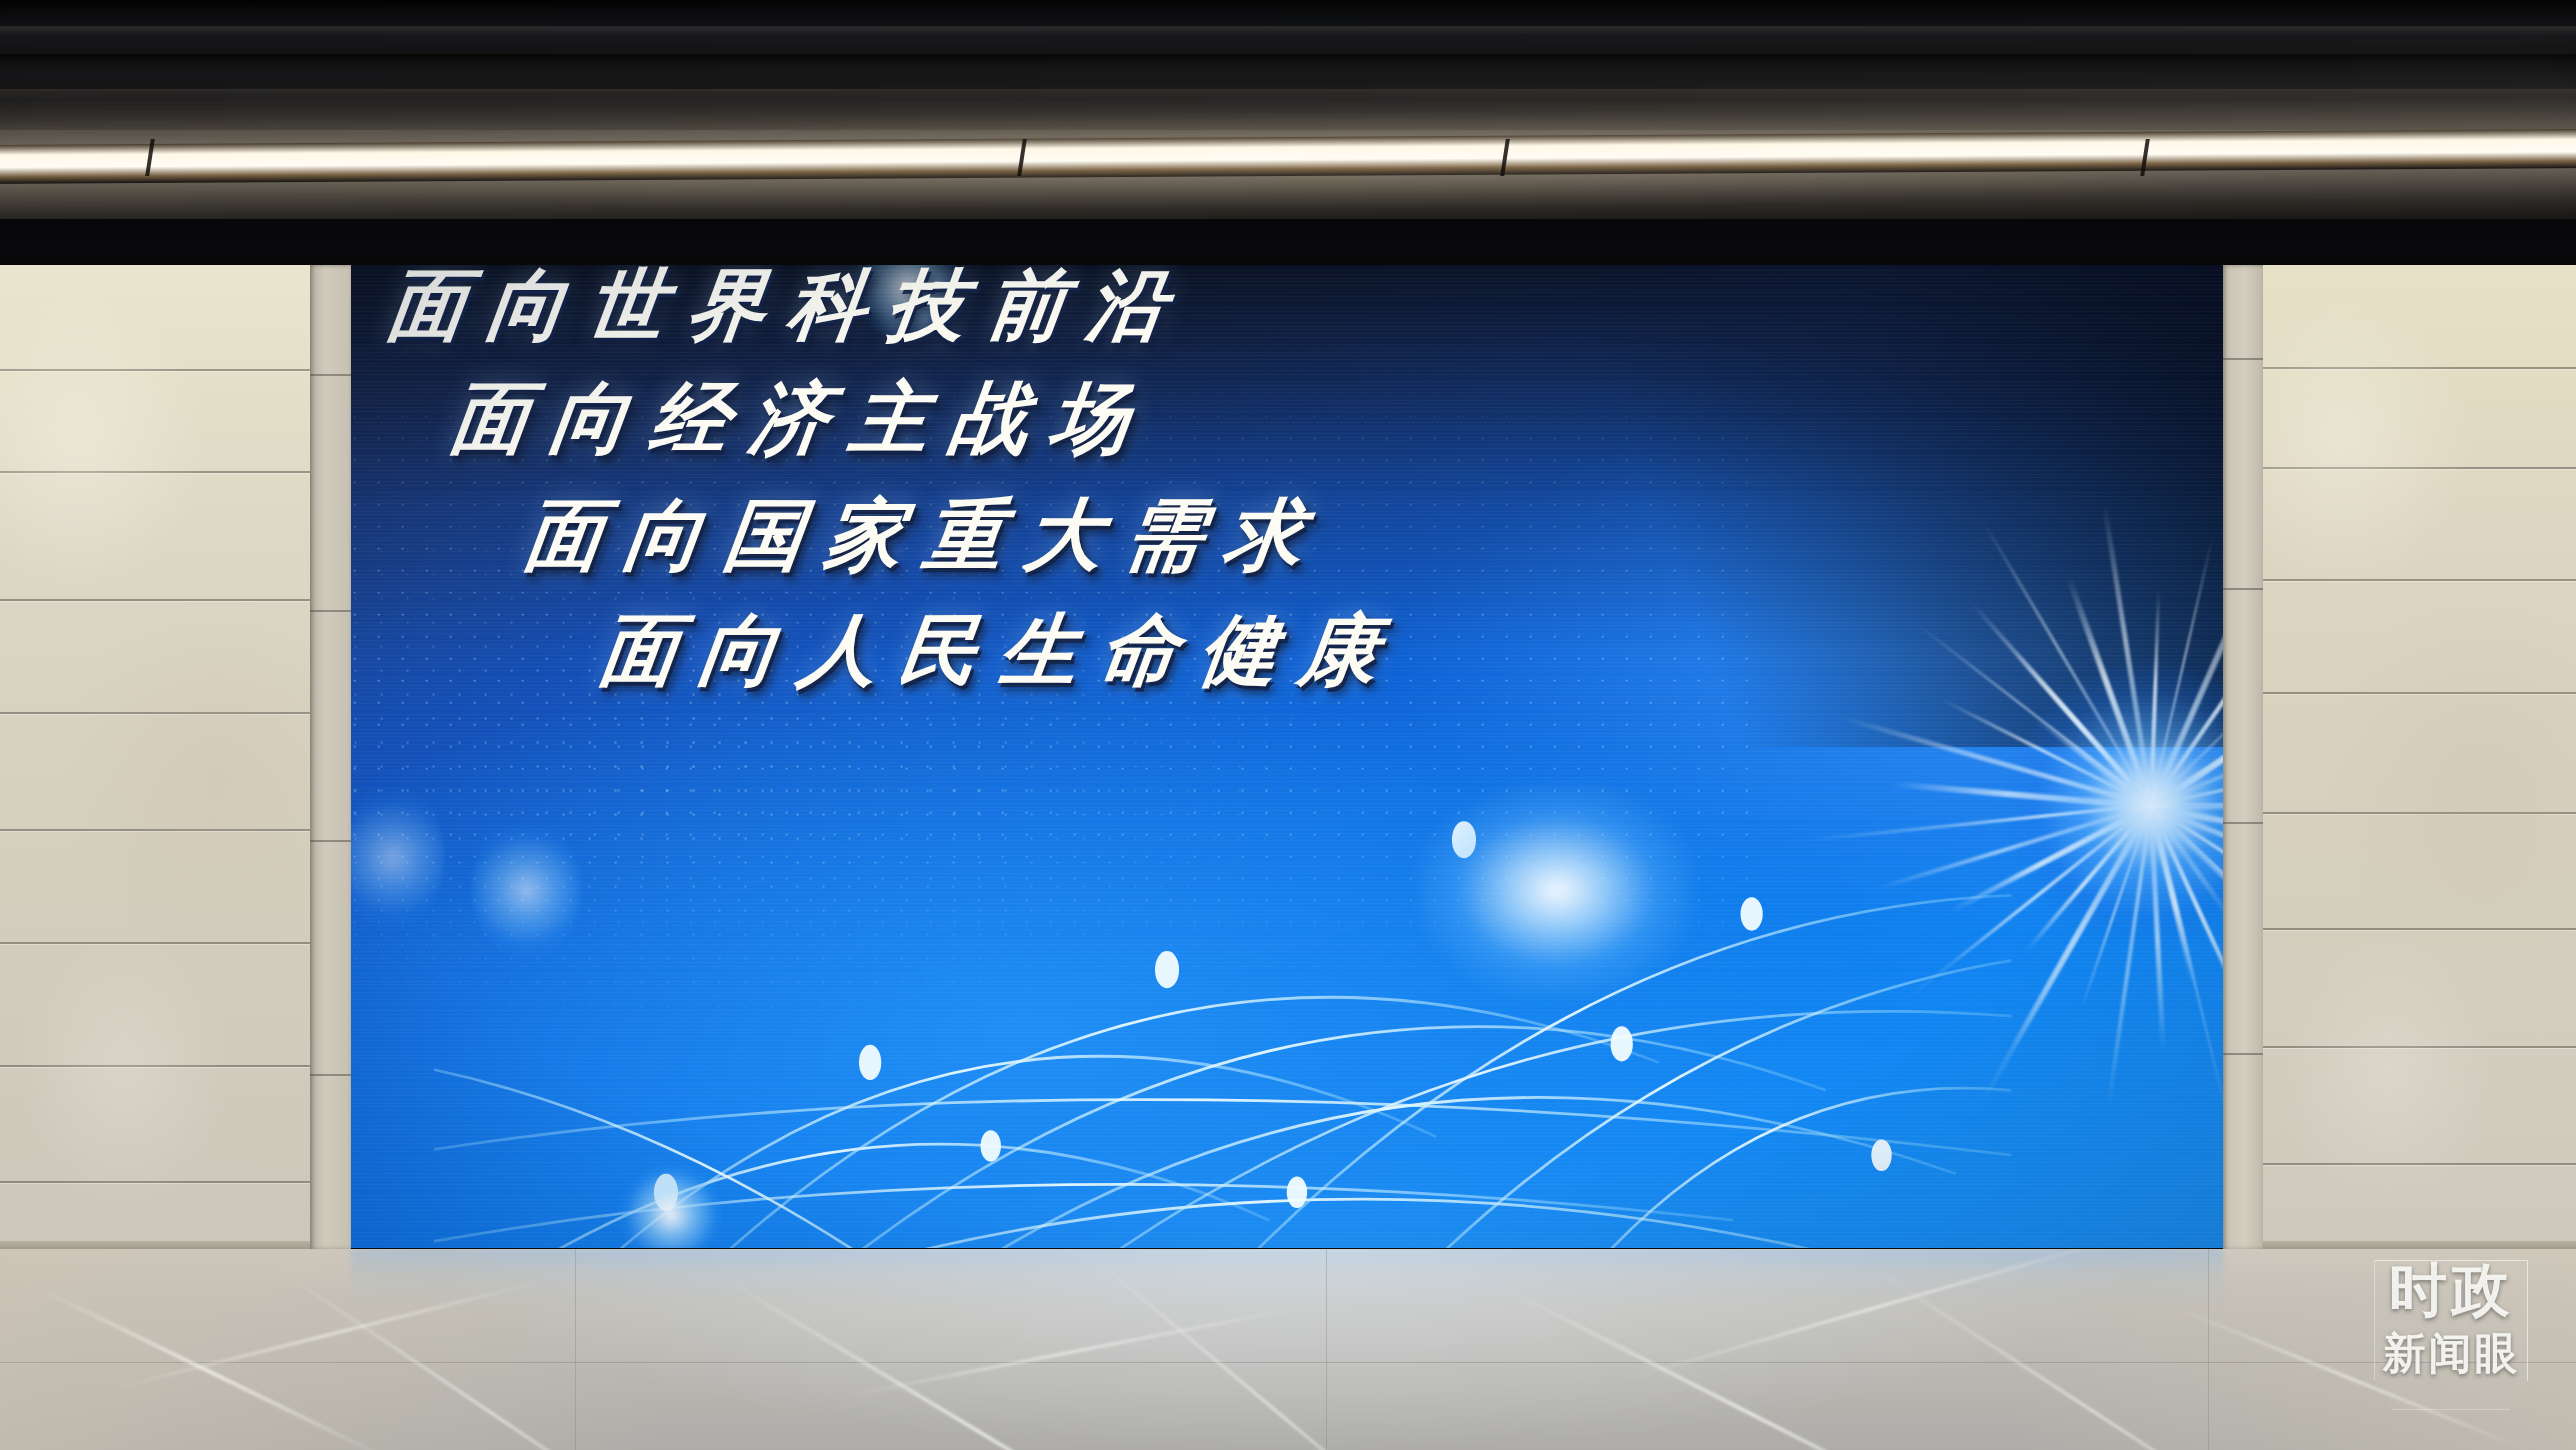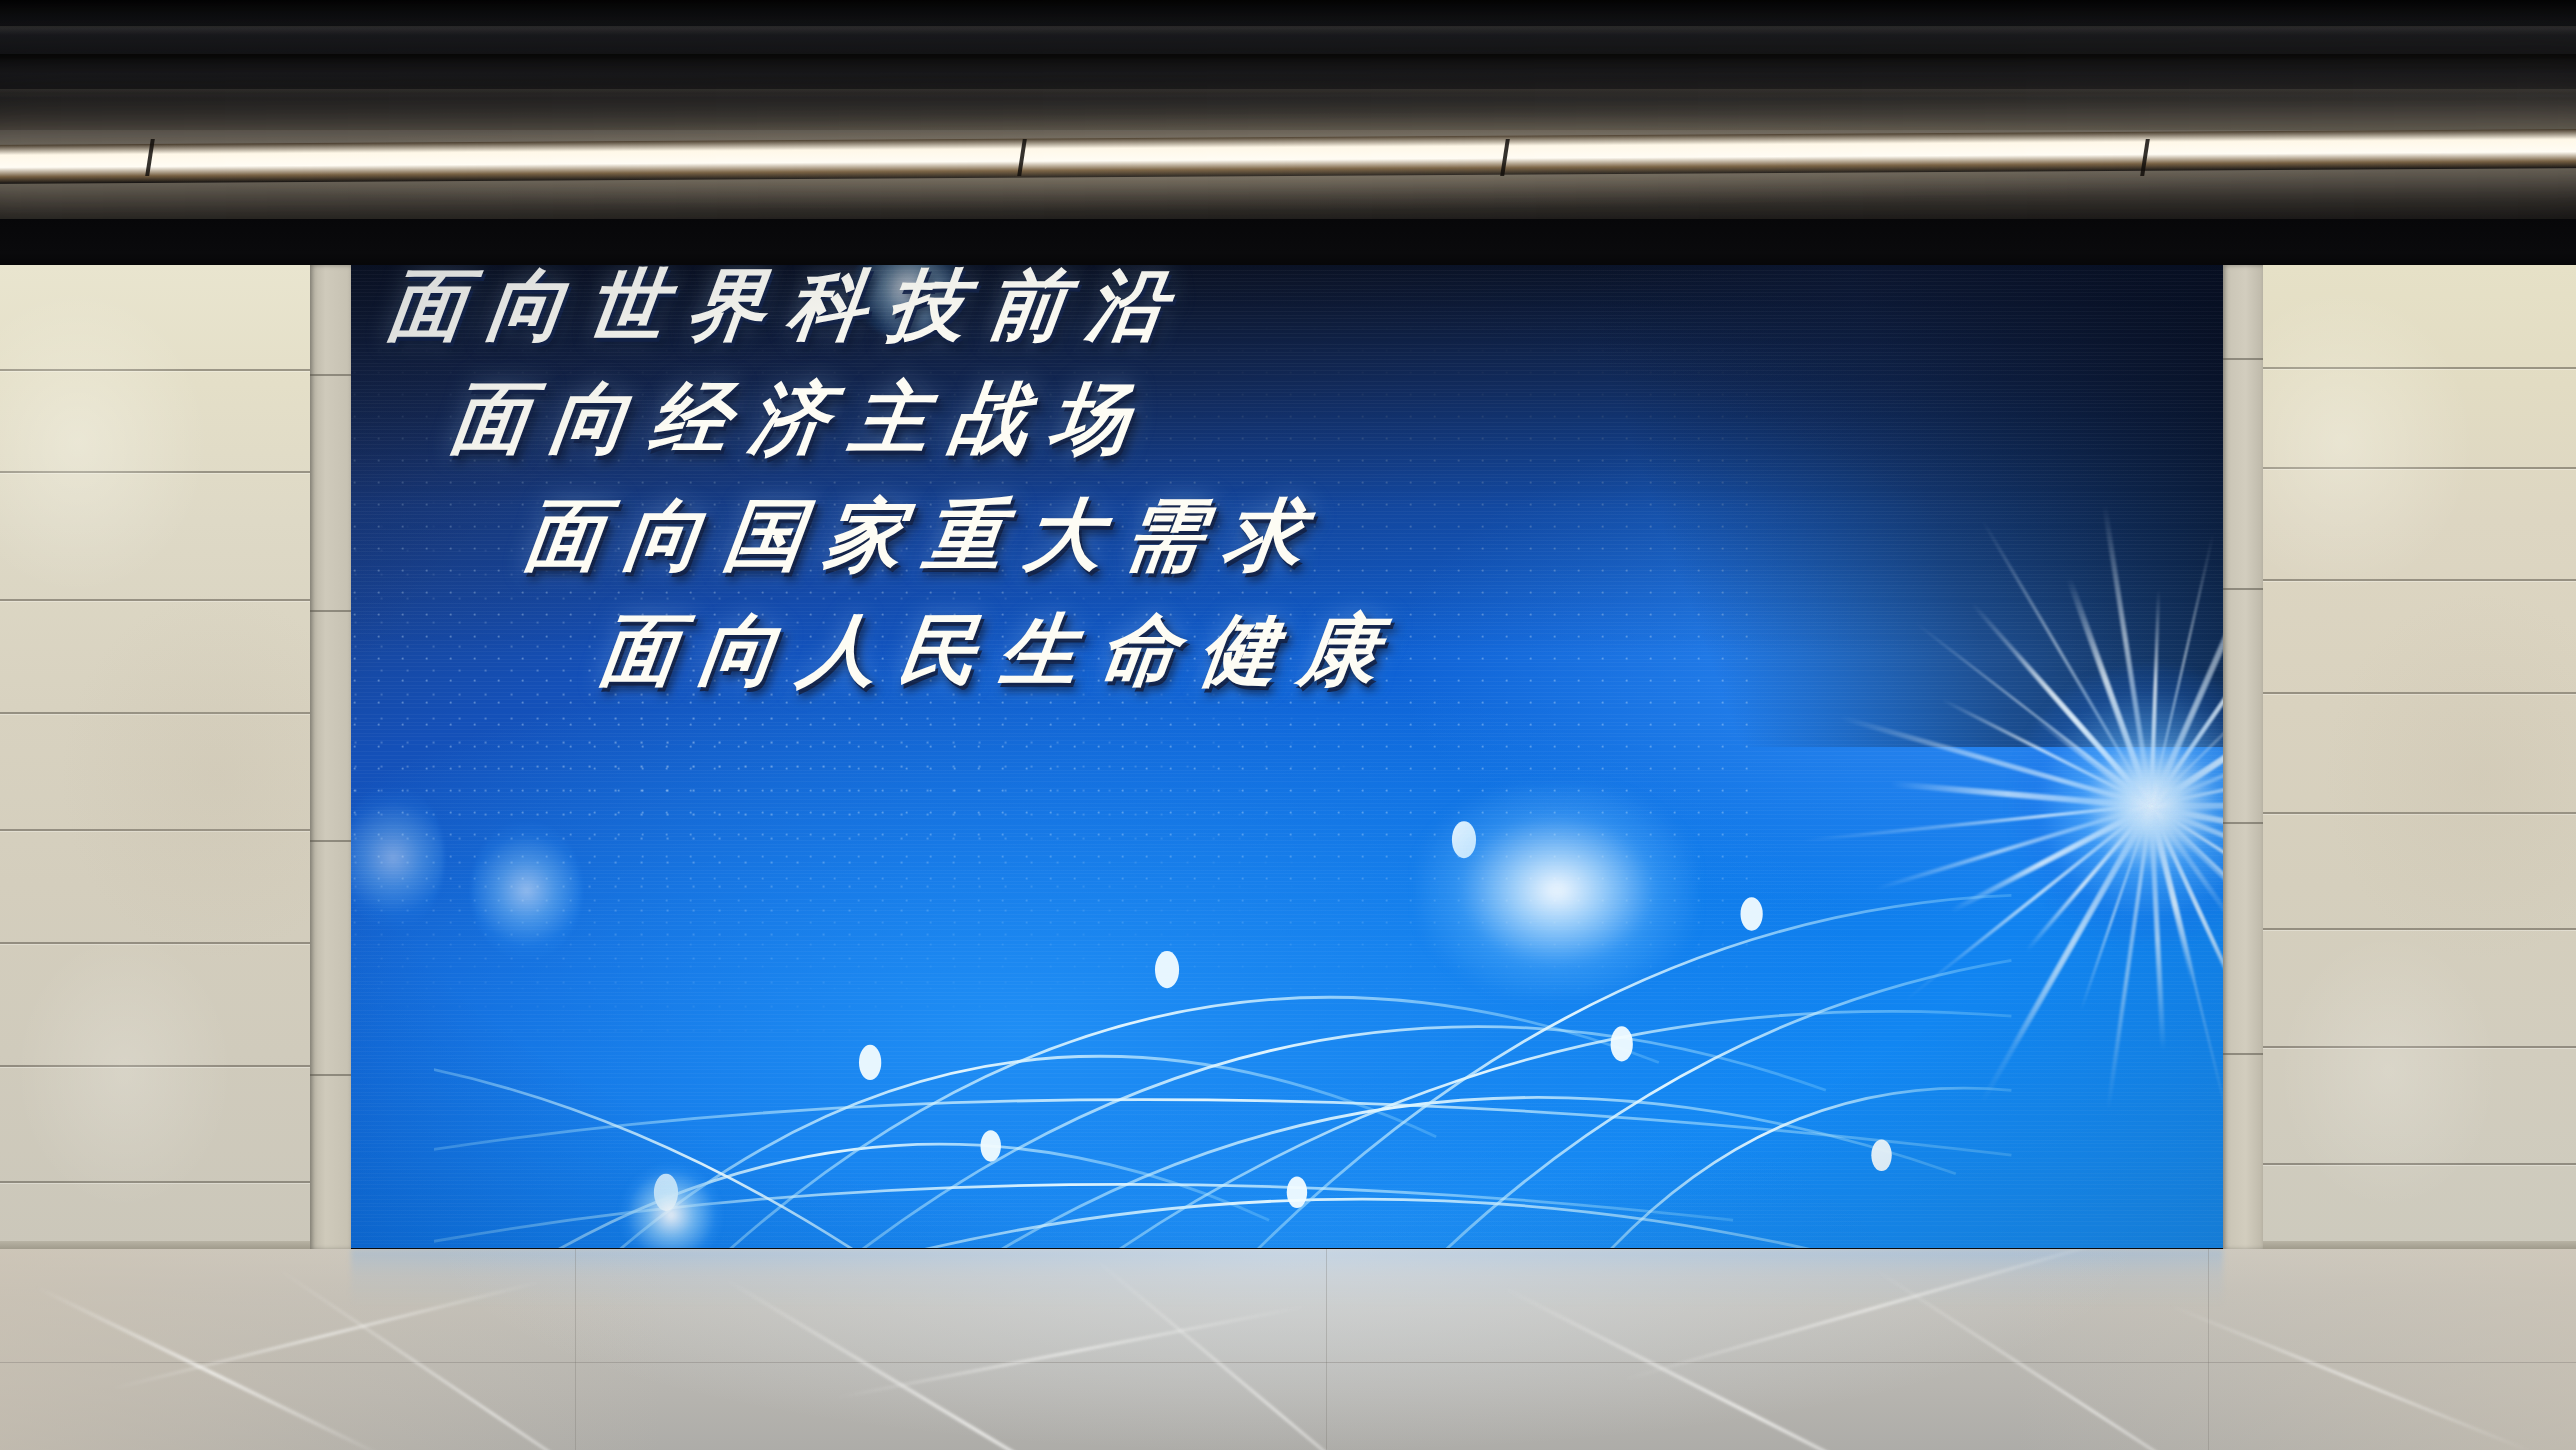--- a/index.html
+++ b/index.html
@@ -497,15 +497,20 @@
     <div class="vein" style="left:724px;top:28px;width:594px;height:2.8px;transform:rotate(31deg);"></div>
     <div class="vein" style="left:1095px;top:9.3px;width:482px;height:1.9px;transform:rotate(40deg);"></div>
     <div class="vein" style="left:1503px;top:37px;width:557px;height:2.8px;transform:rotate(27deg);"></div>
     <div class="vein" style="left:1874px;top:18.6px;width:519px;height:1.9px;transform:rotate(33deg);"></div>
     <div class="vein" style="left:2171px;top:56px;width:390px;height:1.9px;transform:rotate(22deg);"></div>
     <div class="vein" style="left:111px;top:139px;width:445px;height:1.9px;transform:rotate(-14deg);"></div>
     <div class="vein" style="left:835px;top:148px;width:482px;height:1.9px;transform:rotate(-11deg);"></div>
     <div class="vein" style="left:1623px;top:130px;width:519px;height:1.9px;transform:rotate(-16deg);"></div>
   </div>
 
+  <div class="watermark">
+    <div class="wm-frame"></div>
+    <div class="wm-row wm-top">时政</div>
+    <div class="wm-row wm-bot">新闻眼</div>
+  </div>
 
 </div>
 
 
 </body></html>

